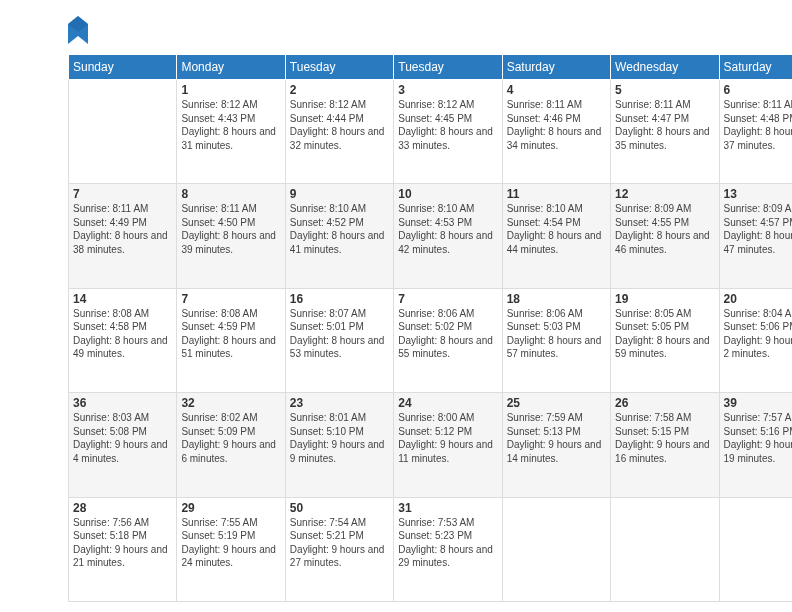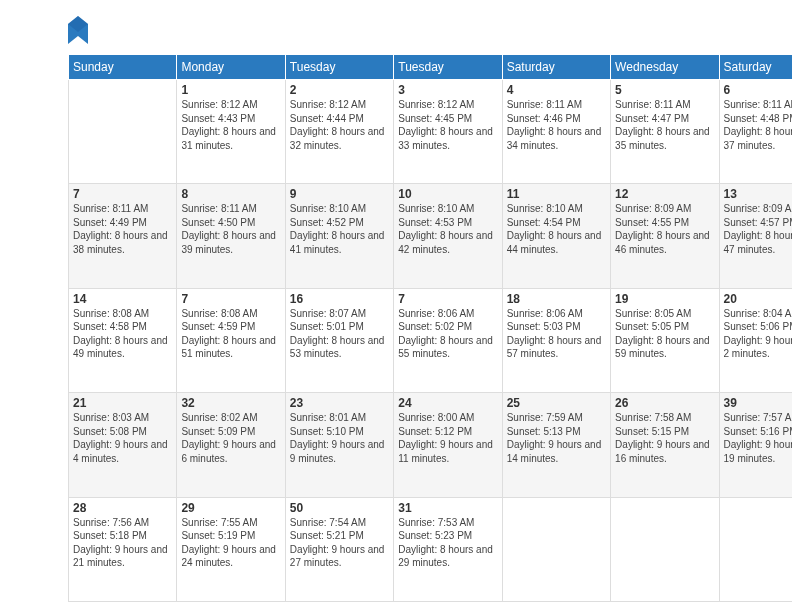--- a/index.html
+++ b/index.html
@@ -220,21 +220,21 @@
             <span class="day-number">19</span>
             <div class="day-info">Sunrise: 8:05 AM<br>Sunset: 5:05 PM<br>Daylight: 8 hours and 59 minutes.</div>
           </td>
           <td>
             <span class="day-number">20</span>
             <div class="day-info">Sunrise: 8:04 AM<br>Sunset: 5:06 PM<br>Daylight: 9 hours and 2 minutes.</div>
           </td>
         </tr>
         <tr>
           <td>
-            <span class="day-number">21</span>
+            <span class="day-number">36</span>
             <div class="day-info">Sunrise: 8:03 AM<br>Sunset: 5:08 PM<br>Daylight: 9 hours and 4 minutes.</div>
           </td>
           <td>
             <span class="day-number">32</span>
             <div class="day-info">Sunrise: 8:02 AM<br>Sunset: 5:09 PM<br>Daylight: 9 hours and 6 minutes.</div>
           </td>
           <td>
             <span class="day-number">23</span>
             <div class="day-info">Sunrise: 8:01 AM<br>Sunset: 5:10 PM<br>Daylight: 9 hours and 9 minutes.</div>
           </td>

